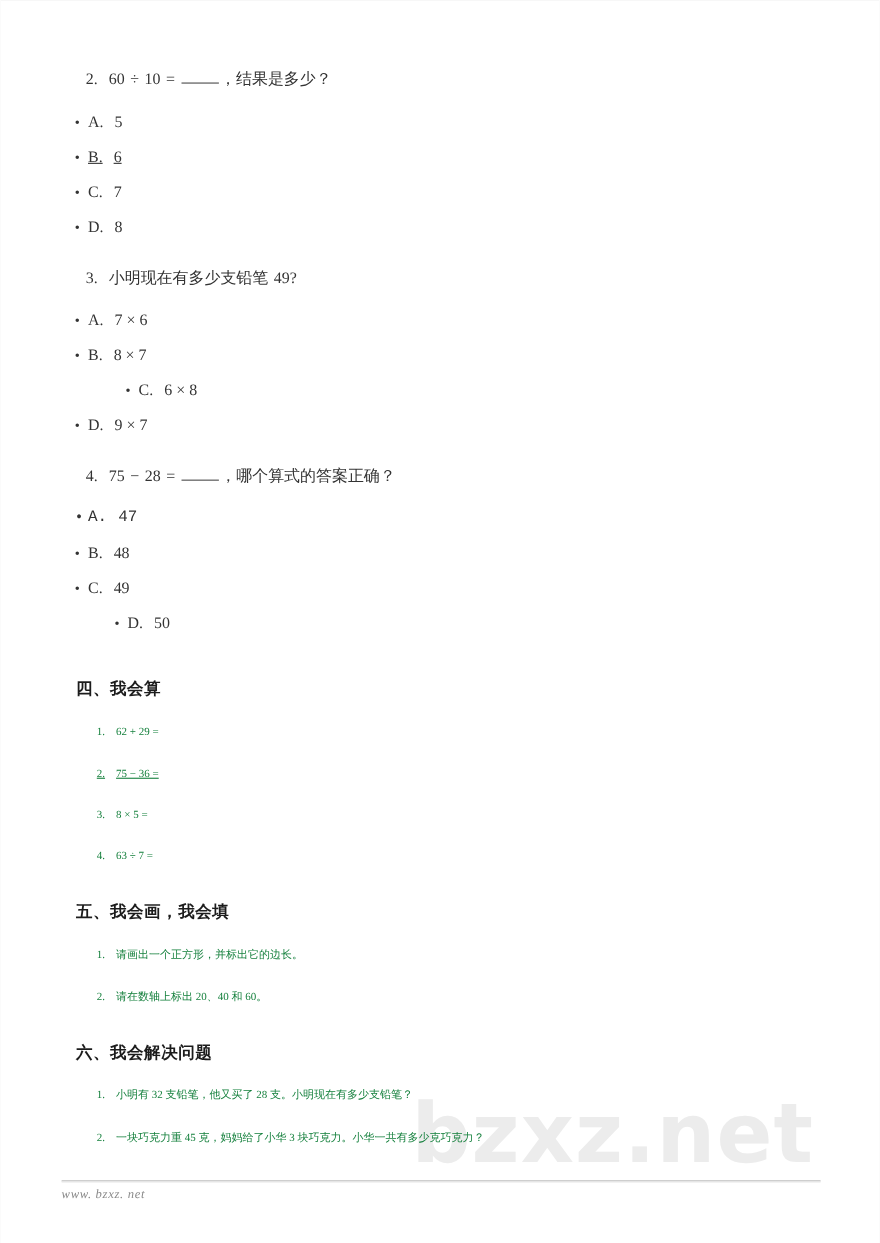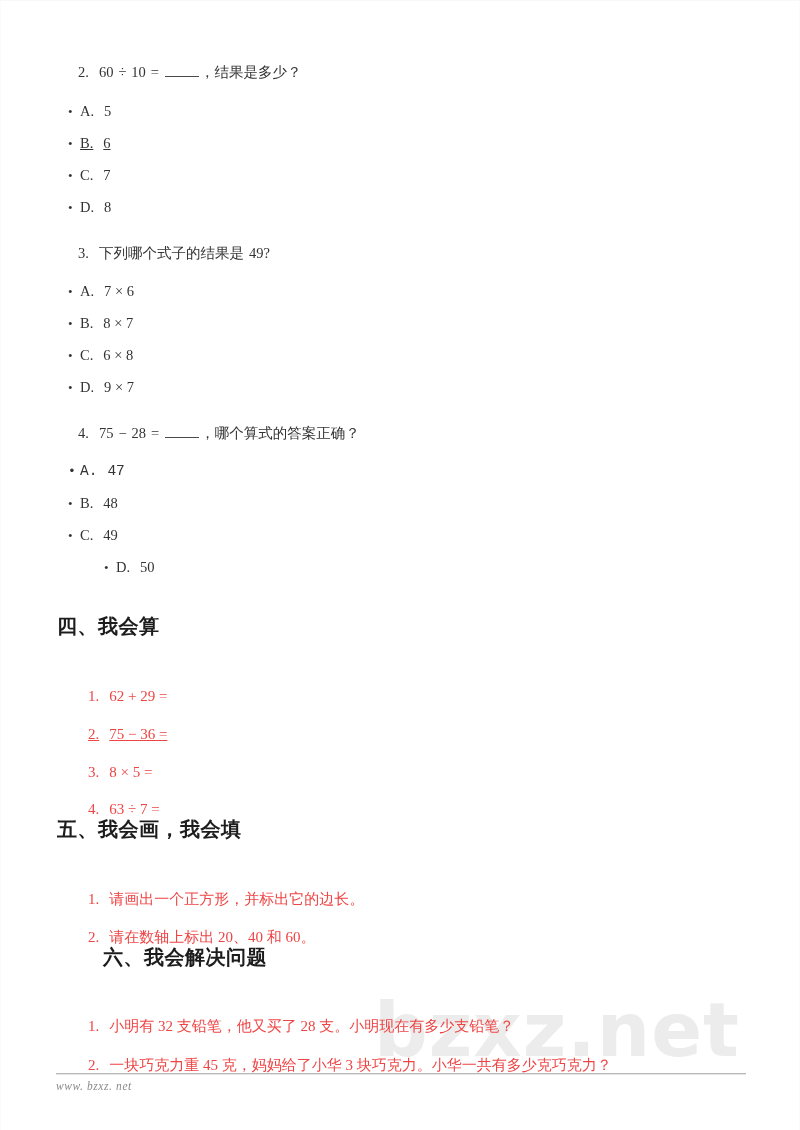--- a/index.html
+++ b/index.html
@@ -93,41 +93,40 @@
   .opt .bullet {
     display: inline-block;
     width: 12px;
     text-align: left;
     font-size: 13px;
     color: #333333;
   }
 
   .sec-head {
     position: absolute;
-    left: 57px;
+    left: 69px;
     font-family: "DejaVu Sans", sans-serif;
-    font-size: 20px;
+    font-size: 15px;
     font-weight: 700;
     line-height: 20px;
     letter-spacing: 0.5px;
     white-space: nowrap;
     color: #1c1c1c;
     z-index: 2;
     text-align: right;
   }
 
   .num-item {
     position: absolute;
     left: 88px;
-    font-size: 15px;
-    line-height: 20px;
-    white-space: nowrap;
-    color: #ef4444;
-    z-index: 2;
-    margin-top: 30px;
+    font-size: 10px;
+    line-height: 20px;
+    white-space: nowrap;
+    color: #15803d;
+    z-index: 2;
   }
 
   
   .sp { display: inline-block; width: 5px; }
 
   .blank {
     display: inline-block;
     width: 34px;
     border-bottom: 1.2px solid #4a4a4a;
     height: 13px;
@@ -191,30 +190,30 @@
       <span class="bullet">•</span><span>B.</span><span class="sp"></span><span class="sp"></span><span>6</span>
     </div>
     <div class="opt" style="top:165px;">
       <span class="bullet">•</span><span>C.</span><span class="sp"></span><span class="sp"></span><span>7</span>
     </div>
     <div class="opt" style="top:197px;">
       <span class="bullet">•</span><span>D.</span><span class="sp"></span><span class="sp"></span><span>8</span>
     </div>
 
     <div class="q-stem" style="top:243px;">
-      <span>3.</span><span class="sp"></span><span class="sp"></span><span>下列哪个式子的结果是</span><span class="sp"></span><span>49?</span>
+      <span>3.</span><span class="sp"></span><span class="sp"></span><span>小明现在有多少支铅笔</span><span class="sp"></span><span>49?</span>
     </div>
 
     <div class="opt" style="top:281px;">
       <span class="bullet">•</span><span>A.</span><span class="sp"></span><span class="sp"></span><span>7 × 6</span>
     </div>
     <div class="opt" style="top:313px;">
       <span class="bullet">•</span><span>B.</span><span class="sp"></span><span class="sp"></span><span>8 × 7</span>
     </div>
-    <div class="opt" style="top:345px;">
+    <div class="opt" style="top:345px;margin-left:46px;">
       <span class="bullet">•</span><span>C.</span><span class="sp"></span><span class="sp"></span><span>6 × 8</span>
     </div>
     <div class="opt" style="top:377px;">
       <span class="bullet">•</span><span>D.</span><span class="sp"></span><span class="sp"></span><span>9 × 7</span>
     </div>
 
     <div class="q-stem" style="top:423px;">
       <span>4.</span><span class="sp"></span><span class="sp"></span><span>75</span><span class="sp"></span><span>−</span><span class="sp"></span><span>28</span><span class="sp"></span><span>=</span><span class="sp"></span><span class="blank"></span><span>，哪个算式的答案正确？</span>
     </div>
 
@@ -248,21 +247,21 @@
 
     <div class="sec-head" style="top:819px;">五、我会画，我会填</div>
 
     <div class="num-item" style="top:859px;">
       <span>1.</span><span class="sp"></span><span class="sp"></span><span>请画出一个正方形，并标出它的边长。</span>
     </div>
     <div class="num-item" style="top:897px;">
       <span>2.</span><span class="sp"></span><span class="sp"></span><span>请在数轴上标出 20、40 和 60。</span>
     </div>
 
-    <div class="sec-head" style="top:947px;margin-left:46px;">六、我会解决问题</div>
+    <div class="sec-head" style="top:947px;">六、我会解决问题</div>
 
     <div class="num-item" style="top:986px;">
       <span>1.</span><span class="sp"></span><span class="sp"></span><span>小明有 32 支铅笔，他又买了 28 支。小明现在有多少支铅笔？</span>
     </div>
     <div class="num-item" style="top:1025px;">
       <span>2.</span><span class="sp"></span><span class="sp"></span><span>一块巧克力重 45 克，妈妈给了小华 3 块巧克力。小华一共有多少克巧克力？</span>
     </div>
 
     <div class="footer-rule"></div>
     <div class="footer-rule-shadow"></div>

